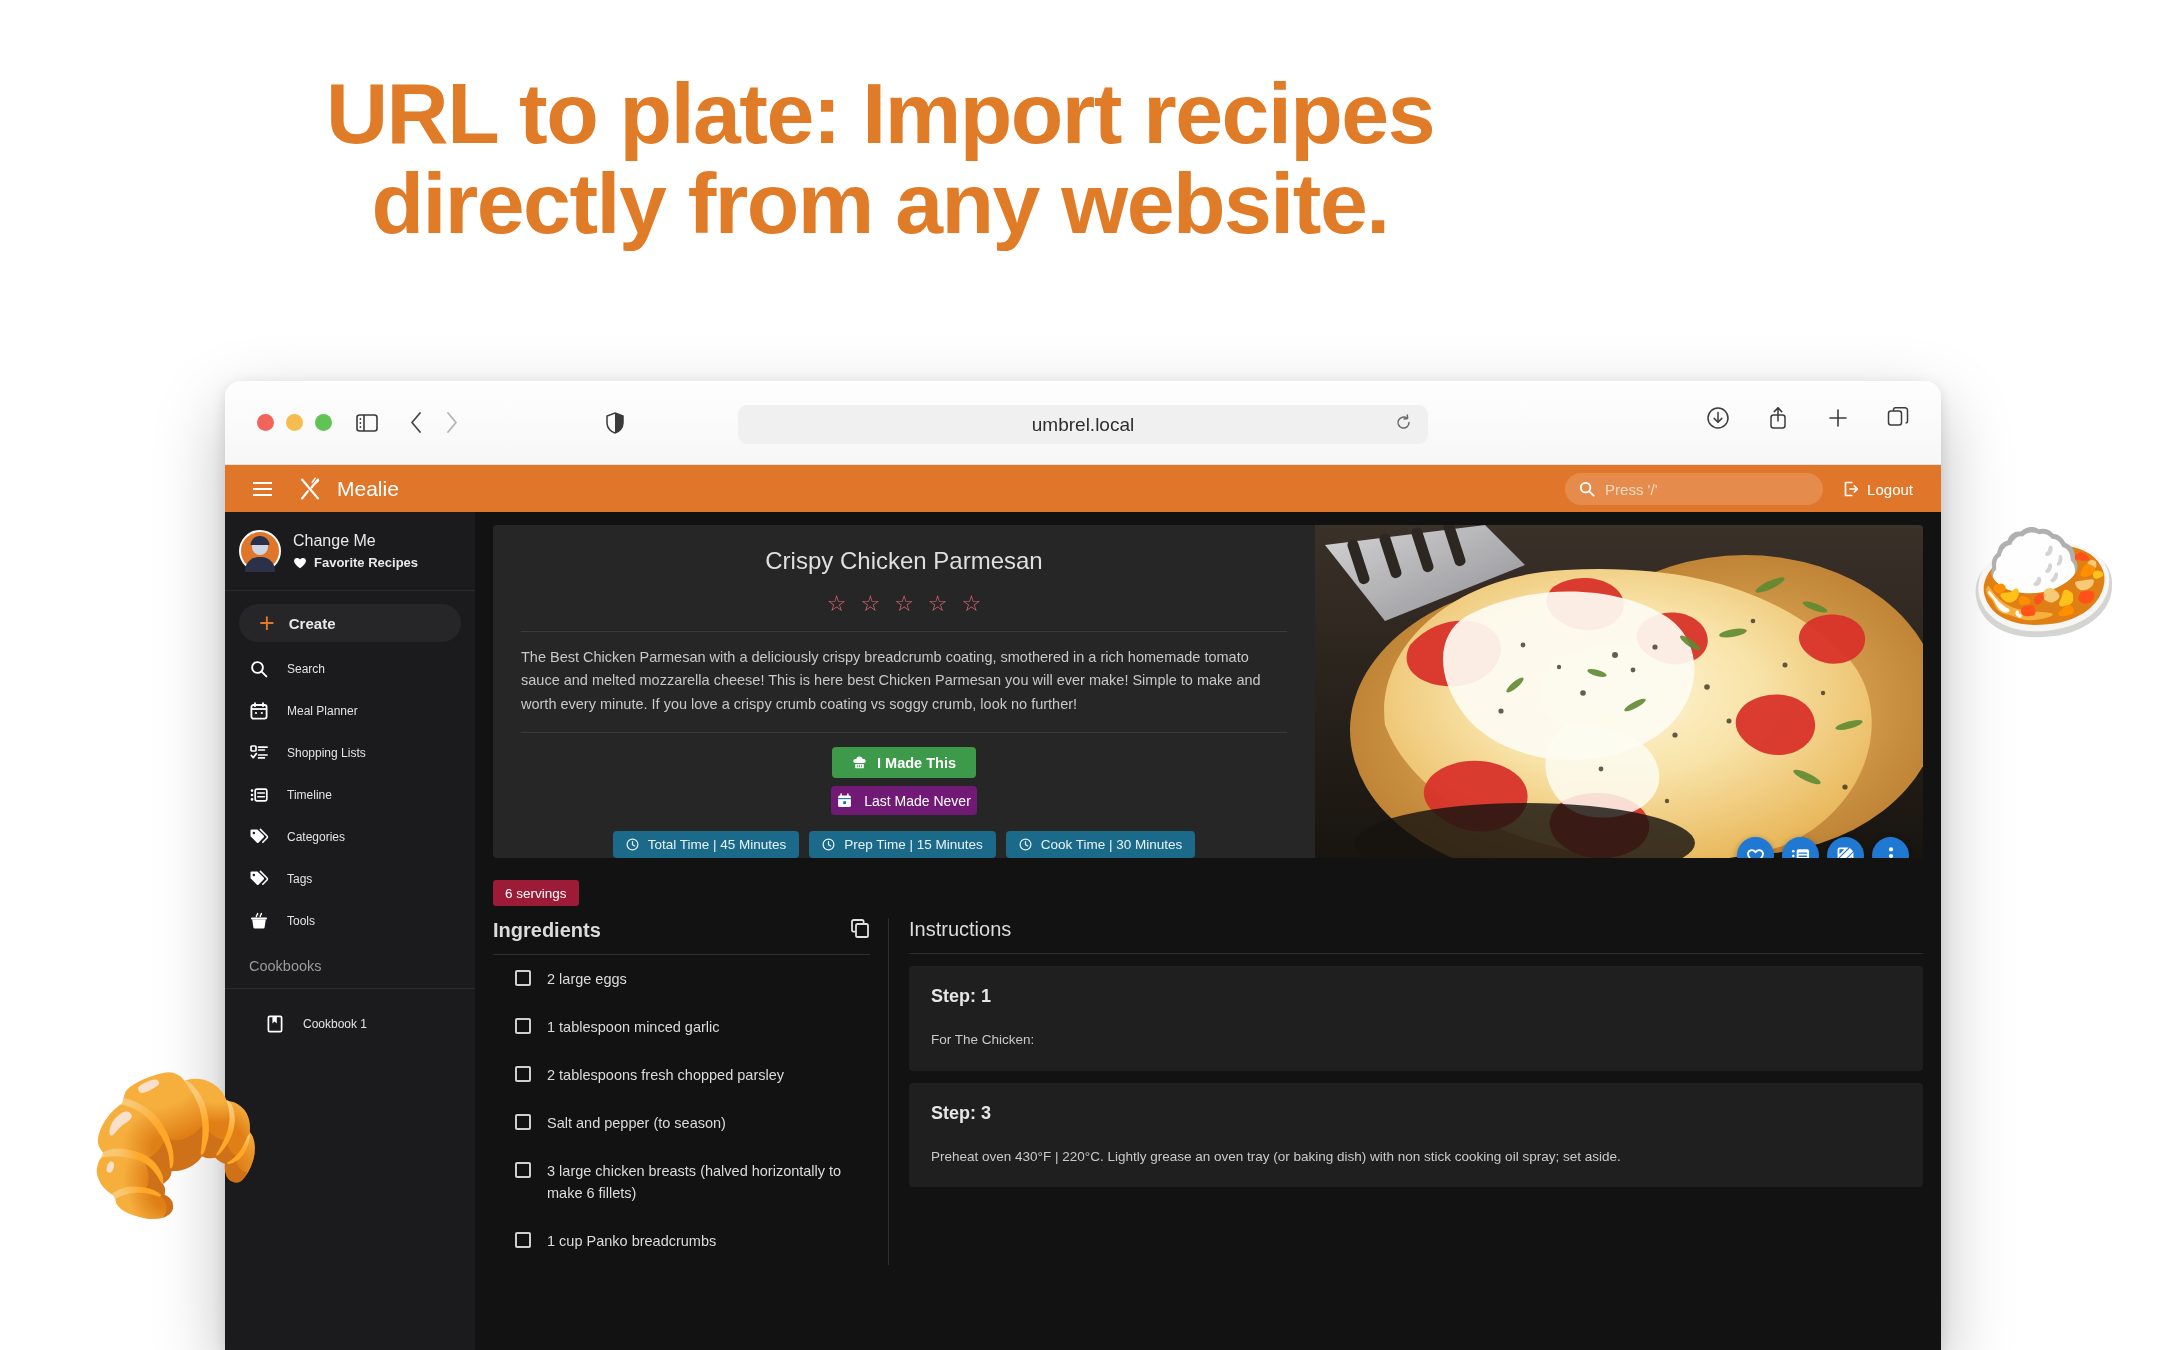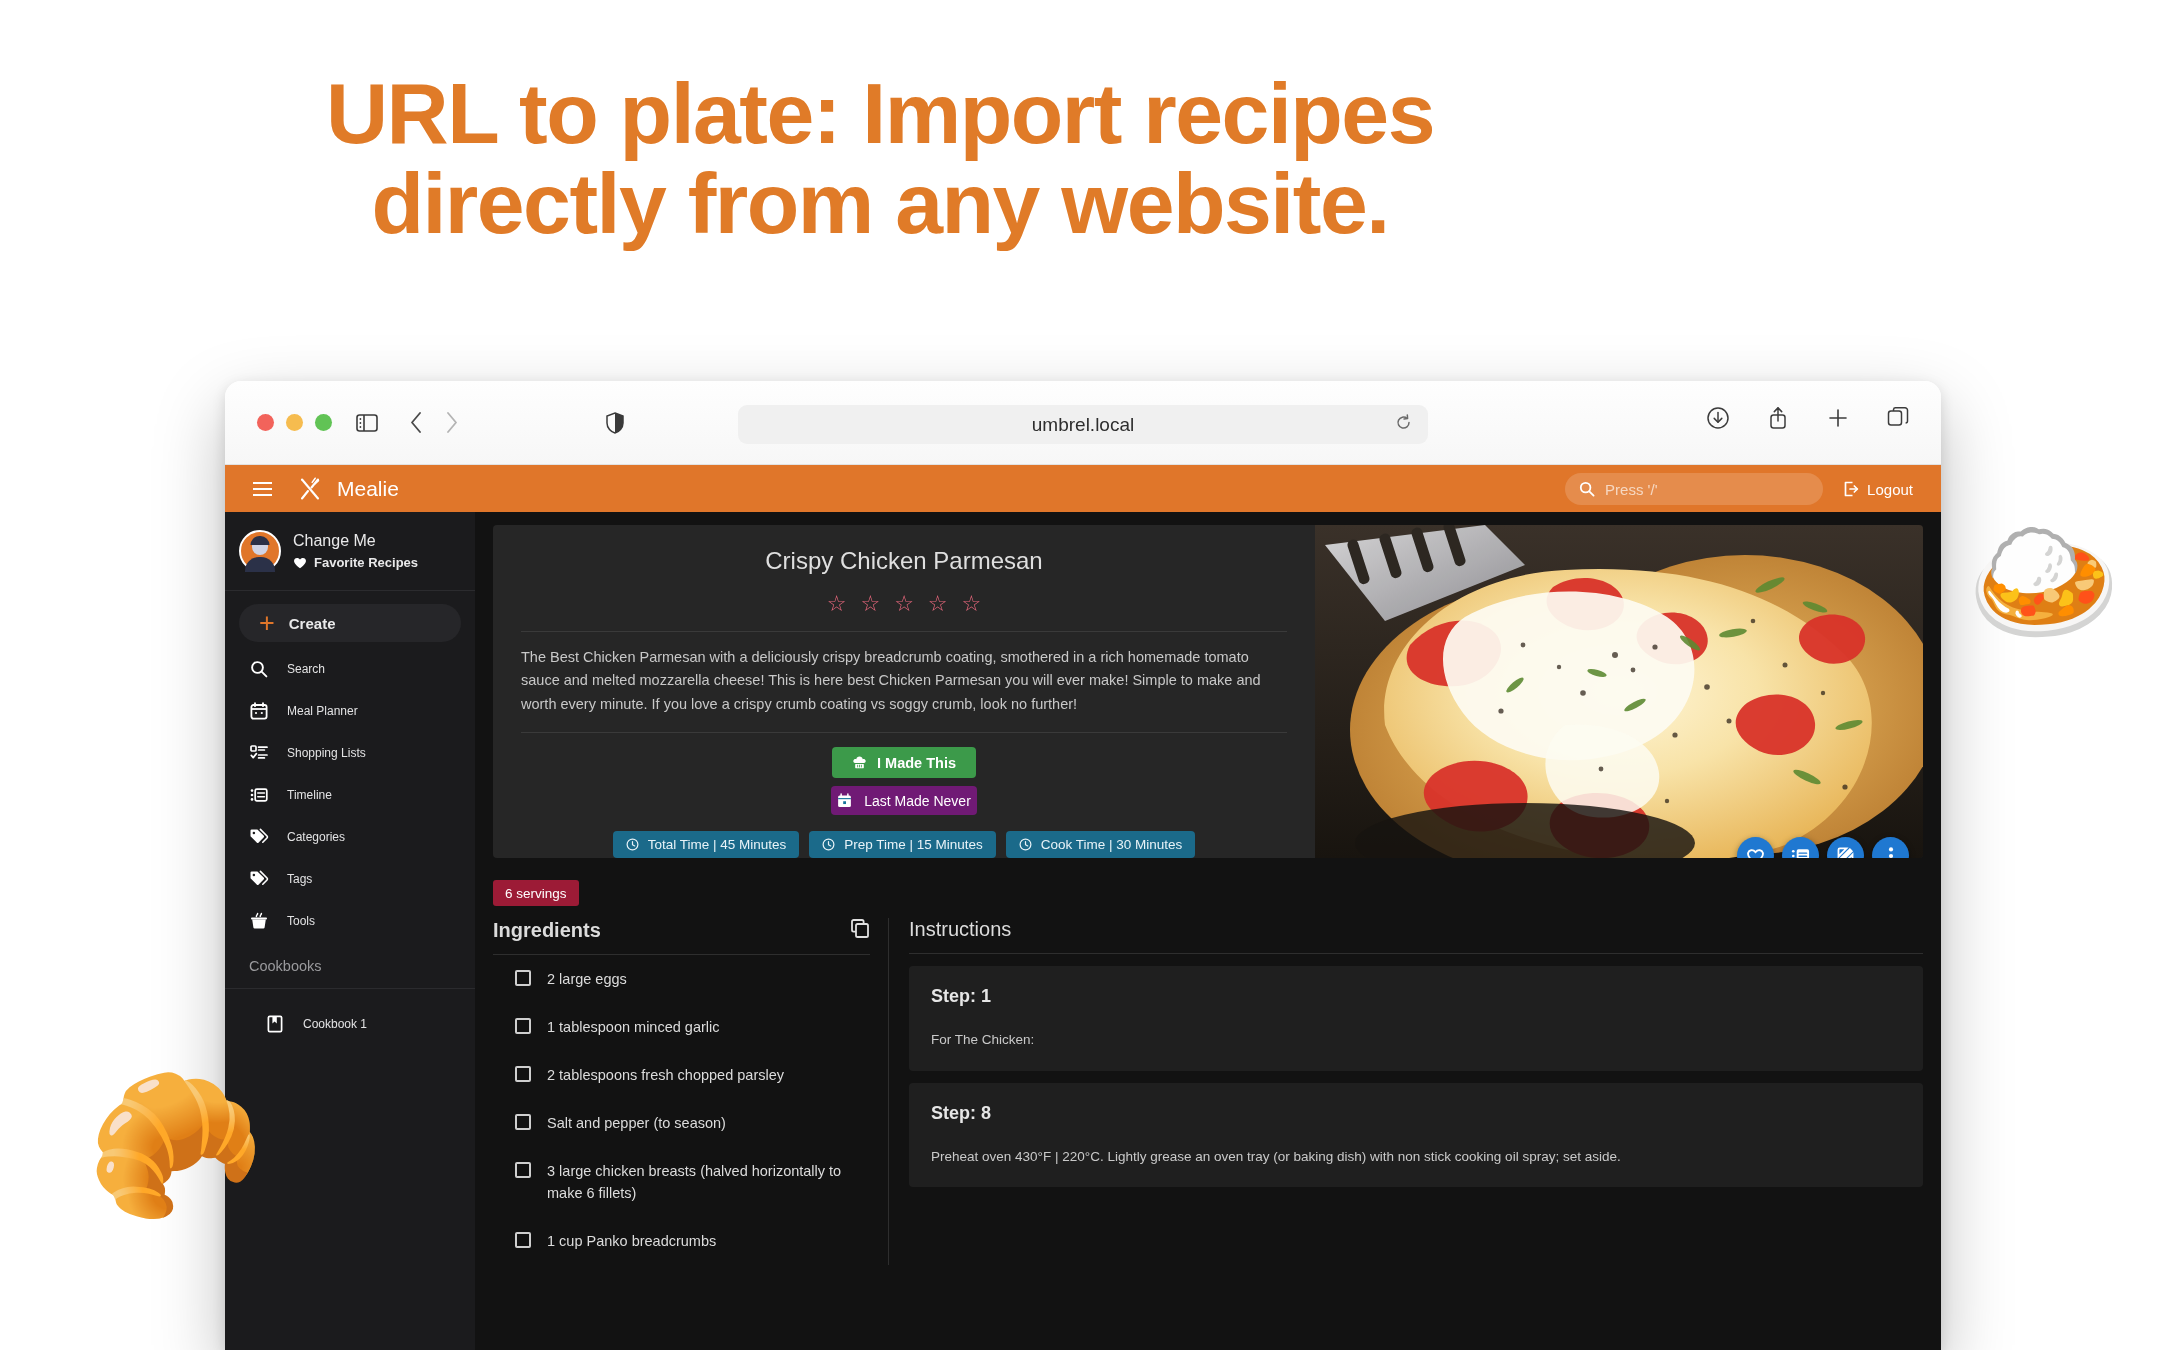--- a/index.html
+++ b/index.html
@@ -675,21 +675,21 @@
                 <span class="sec-title ins">Instructions</span>
               </div>
               <div class="sec-rule"></div>
 
               <div class="step-card">
                 <div class="step-title">Step: 1</div>
                 <div class="step-body">For The Chicken:</div>
               </div>
 
               <div class="step-card">
-                <div class="step-title">Step: 8</div>
+                <div class="step-title">Step: 3</div>
                 <div class="step-body">Preheat oven 430°F | 220°C. Lightly grease an oven tray (or baking dish) with non stick cooking oil spray; set aside.</div>
               </div>
             </div>
 
           </div>
         </div>
       </div>
     </div>
   </div>
 

